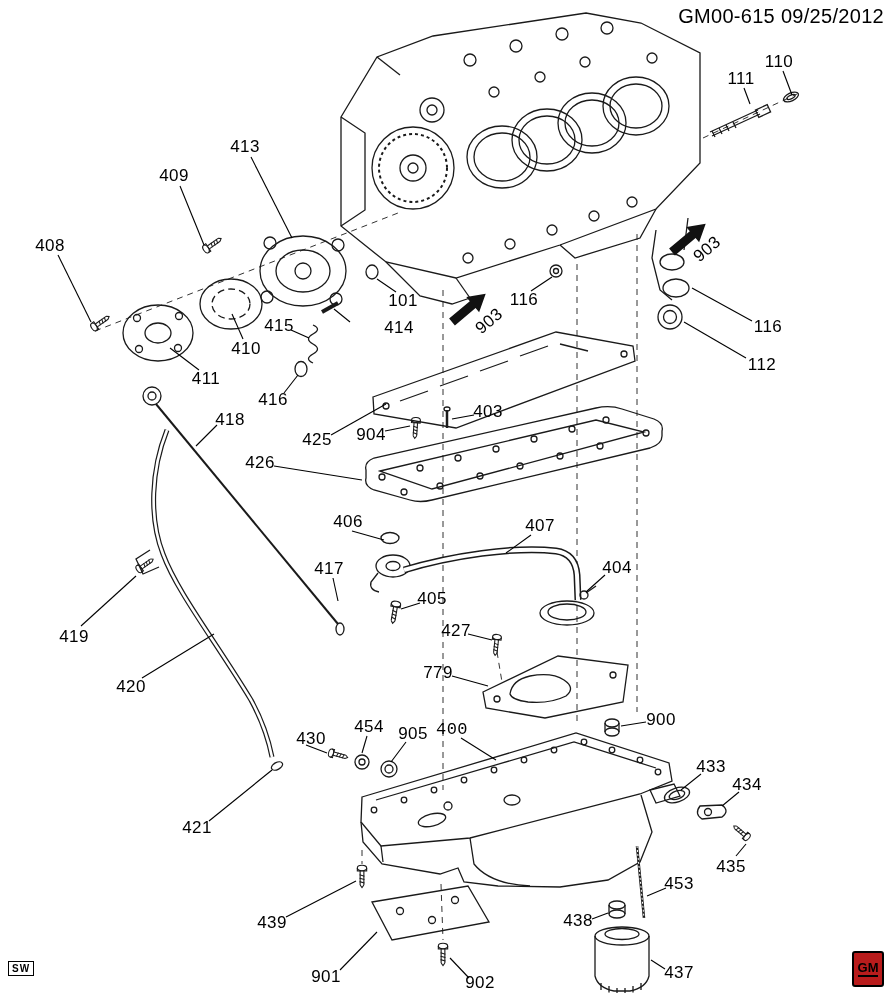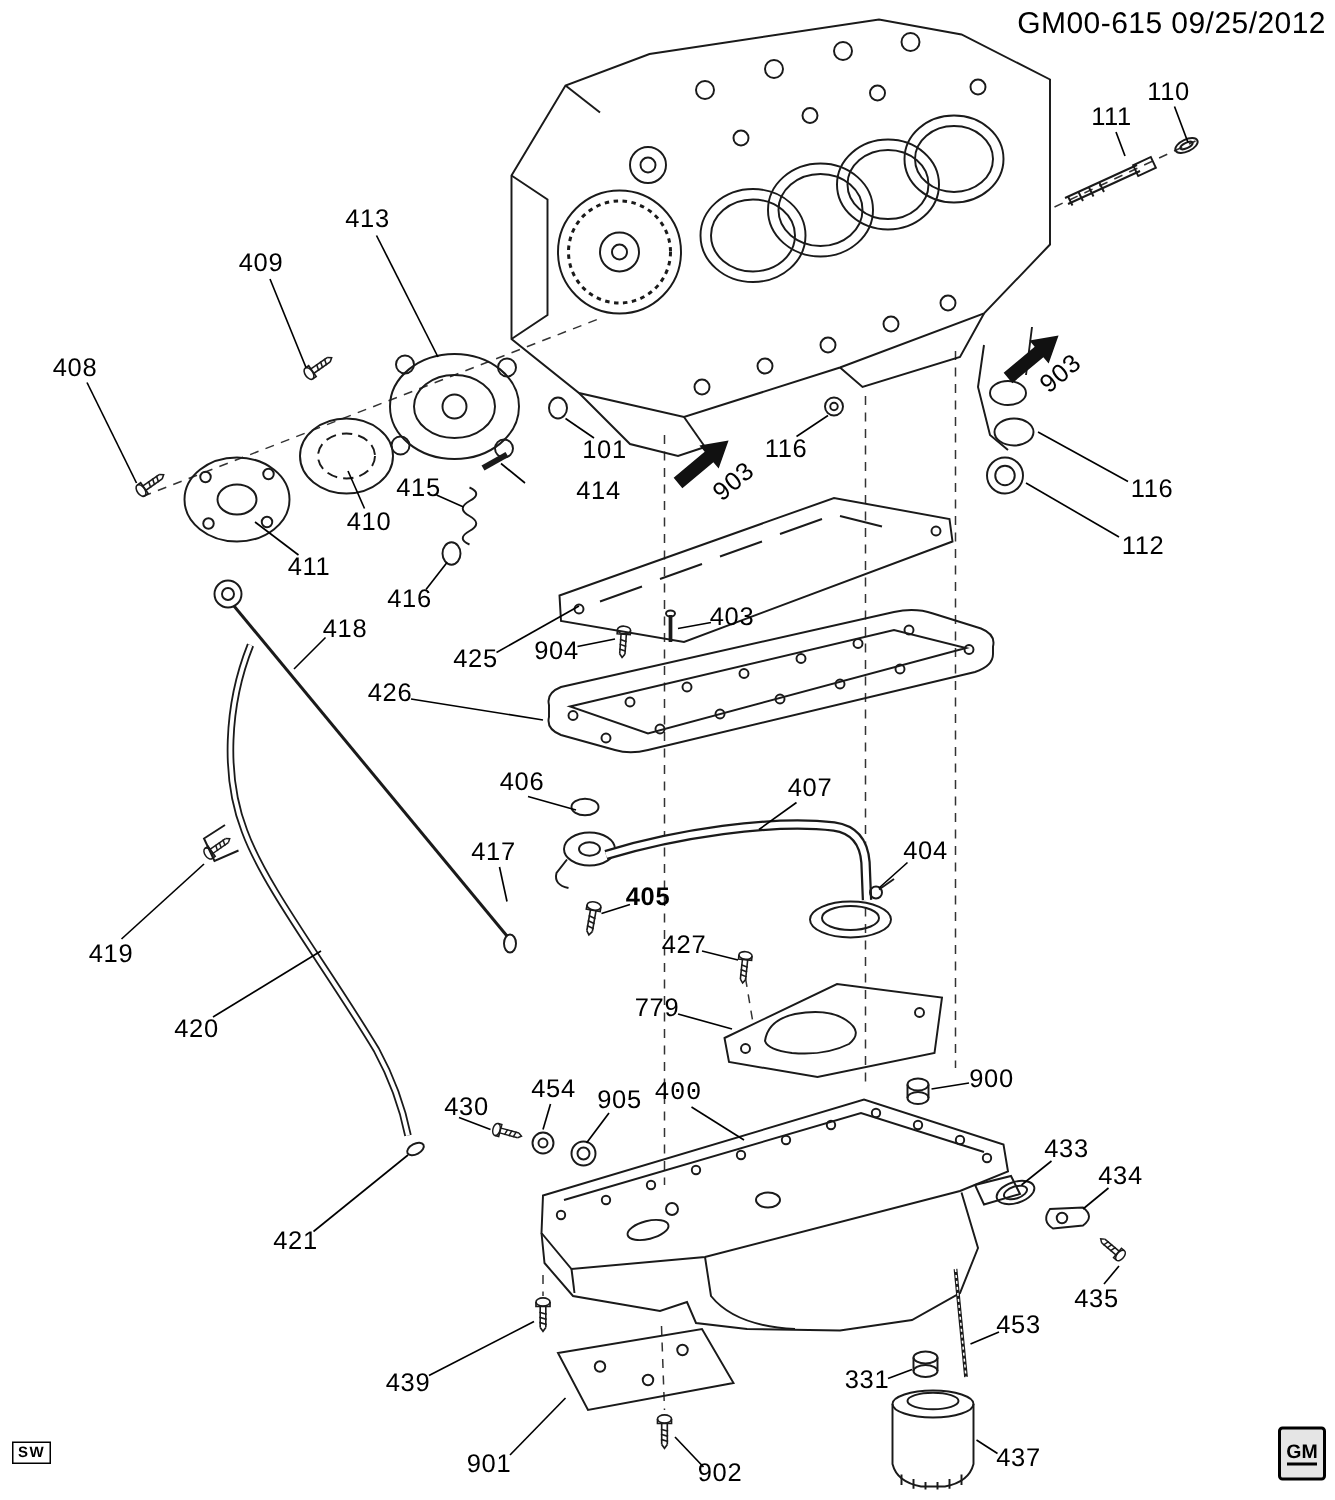--- a/index.html
+++ b/index.html
@@ -6,21 +6,21 @@
   .page{position:relative;width:890px;height:1000px;background:#fff;overflow:hidden;
         font-family:"Liberation Sans",sans-serif;color:#000;}
   .art,#leader-svg,#label-layer{position:absolute;left:0;top:0;width:890px;height:1000px;}
   #label-layer{pointer-events:none;}
   .part-label{position:absolute;transform:translate(-50%,-50%);font-size:17px;line-height:1;
               white-space:nowrap;color:#000;letter-spacing:.4px;}
   .header{position:absolute;top:5px;right:6px;font-size:20px;letter-spacing:.3px;}
   .sw-box{position:absolute;left:8px;top:961px;border:1.6px solid #000;font-size:10px;
           font-weight:bold;padding:1px 3px;letter-spacing:1px;background:#fff;}
   .gm-box{position:absolute;left:852px;top:951px;width:28px;height:32px;border:2px solid #000;
-          border-radius:3px;display:flex;align-items:center;justify-content:center;background:#e5e5e5;}
+          border-radius:3px;display:flex;align-items:center;justify-content:center;background:#b91c1c;}
   .gm-box .gm{font-size:13px;font-weight:bold;border-bottom:2.5px solid #000;line-height:1.15;}
   #leader-svg line{stroke:#000;stroke-width:1.1;}
 </style>
 </head>
 <body>
 
 <div class="page">
 
   <svg class="art" viewBox="0 0 890 1000">
     <defs>
@@ -324,37 +324,37 @@
       <div class="part-label" style="left: 273px; top: 399px; transform: translate(-50%, -50%);">416</div>
       <div class="part-label" style="left: 230px; top: 419px; transform: translate(-50%, -50%);">418</div>
       <div class="part-label" style="left: 317px; top: 439px; transform: translate(-50%, -50%);">425</div>
       <div class="part-label" style="left: 371px; top: 434px; transform: translate(-50%, -50%);">904</div>
       <div class="part-label" style="left: 488px; top: 411px; transform: translate(-50%, -50%);">403</div>
       <div class="part-label" style="left: 260px; top: 462px; transform: translate(-50%, -50%);">426</div>
       <div class="part-label" style="left: 348px; top: 521px; transform: translate(-50%, -50%);">406</div>
       <div class="part-label" style="left: 540px; top: 525px; transform: translate(-50%, -50%);">407</div>
       <div class="part-label" style="left: 329px; top: 568px; transform: translate(-50%, -50%);">417</div>
       <div class="part-label" style="left: 617px; top: 567px; transform: translate(-50%, -50%);">404</div>
-      <div class="part-label" style="left: 432px; top: 598px; transform: translate(-50%, -50%); font-weight: bold;">405</div>
+      <div class="part-label" style="left: 432px; top: 598px; transform: translate(-50%, -50%);">405</div>
       <div class="part-label" style="left: 74px; top: 636px; transform: translate(-50%, -50%);">419</div>
       <div class="part-label" style="left: 456px; top: 630px; transform: translate(-50%, -50%);">427</div>
       <div class="part-label" style="left: 131px; top: 686px; transform: translate(-50%, -50%);">420</div>
       <div class="part-label" style="left: 438px; top: 672px; transform: translate(-50%, -50%);">779</div>
       <div class="part-label" style="left: 369px; top: 726px; transform: translate(-50%, -50%);">454</div>
       <div class="part-label" style="left: 413px; top: 733px; transform: translate(-50%, -50%);">905</div>
       <div class="part-label" style="left: 452px; top: 729px; transform: translate(-50%, -50%); font-family: Liberation Mono, monospace;">400</div>
       <div class="part-label" style="left: 661px; top: 719px; transform: translate(-50%, -50%);">900</div>
       <div class="part-label" style="left: 296px; top: 738px; transform: translate(-50%, -50%); margin-left: 15px;">430</div>
       <div class="part-label" style="left: 711px; top: 766px; transform: translate(-50%, -50%);">433</div>
       <div class="part-label" style="left: 747px; top: 784px; transform: translate(-50%, -50%);">434</div>
       <div class="part-label" style="left: 197px; top: 827px; transform: translate(-50%, -50%);">421</div>
       <div class="part-label" style="left: 731px; top: 866px; transform: translate(-50%, -50%);">435</div>
       <div class="part-label" style="left: 272px; top: 922px; transform: translate(-50%, -50%);">439</div>
       <div class="part-label" style="left: 679px; top: 883px; transform: translate(-50%, -50%);">453</div>
-      <div class="part-label" style="left: 578px; top: 920px; transform: translate(-50%, -50%);">331</div>
+      <div class="part-label" style="left: 578px; top: 920px; transform: translate(-50%, -50%);">438</div>
       <div class="part-label" style="left: 326px; top: 976px; transform: translate(-50%, -50%);">901</div>
       <div class="part-label" style="left: 480px; top: 982px; transform: translate(-50%, -50%);">902</div>
       <div class="part-label" style="left: 679px; top: 972px; transform: translate(-50%, -50%);">437</div>
     </div>
 
   <div class="header">GM00-615 09/25/2012</div>
   <div class="sw-box">SW</div>
   <div class="gm-box">
     <span class="gm">GM</span>
   </div>

